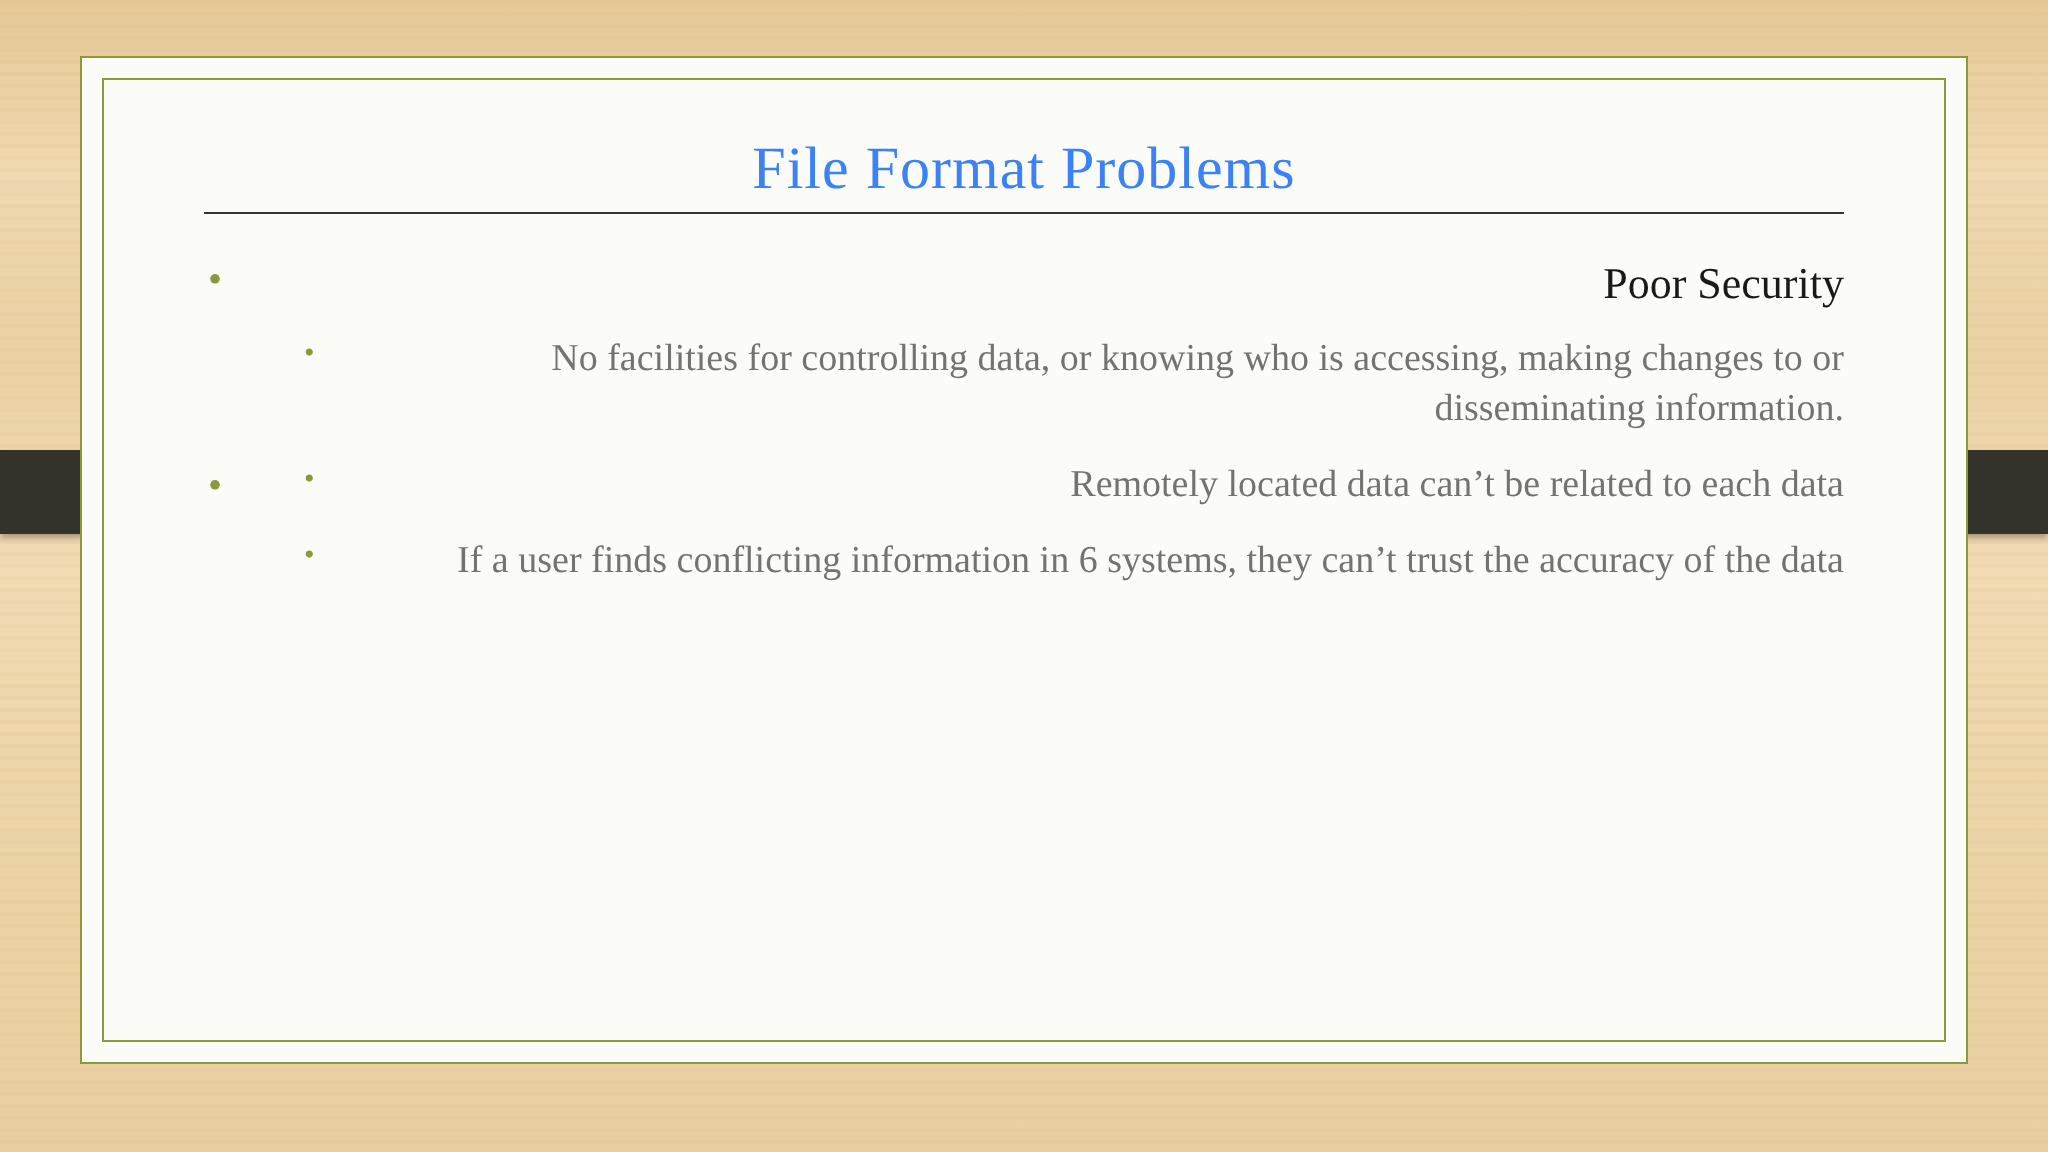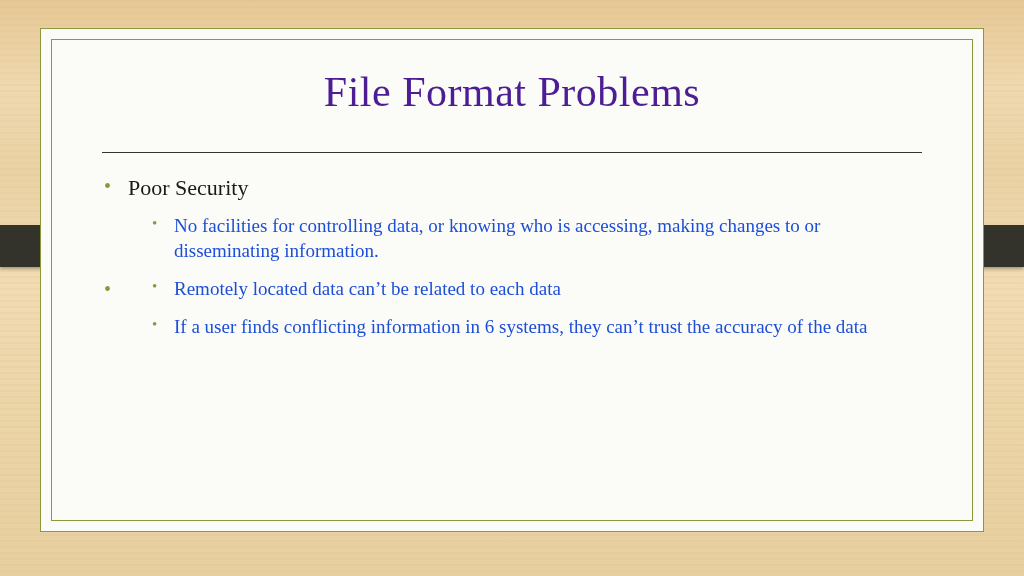--- a/index.html
+++ b/index.html
@@ -43,37 +43,38 @@
       padding: 10px;
     }
     .inner-frame {
       width: 100%;
       height: 100%;
       border: 1px solid #8a9a3b;
       padding: 28px 50px 20px 50px;
       position: relative;
     }
     .slide-title {
-      font-size: 42px;
+      font-size: 30px;
       font-weight: normal;
-      color: #4c1d95;
+      color: #3b82f6;
       text-align: center;
-      margin-bottom: 36px;
+      margin-bottom: 4px;
       letter-spacing: 0.5px;
     }
     .title-rule {
       border: none;
       border-top: 1px solid #333;
       margin: 0 0 20px 0;
     }
     ul {
       list-style: none;
     }
     .level1 {
       padding-left: 18px;
+      text-align: right;
     }
     .level1 > li {
       position: relative;
       font-size: 22px;
       color: #1a1a1a;
       margin-bottom: 12px;
       padding-left: 8px;
       line-height: 1.35;
     }
     .level1 > li::before {
@@ -84,21 +85,21 @@
       color: #8a9a3b;
       font-size: 20px;
     }
     .level2 {
       padding-left: 40px;
       margin-top: 10px;
     }
     .level2 > li {
       position: relative;
       font-size: 19px;
-      color: #1d4ed8;
+      color: #737373;
       margin-bottom: 12px;
       padding-left: 6px;
       line-height: 1.35;
     }
     .level2 > li::before {
       content: "•";
       position: absolute;
       left: -16px;
       top: 0;
       color: #8a9a3b;

